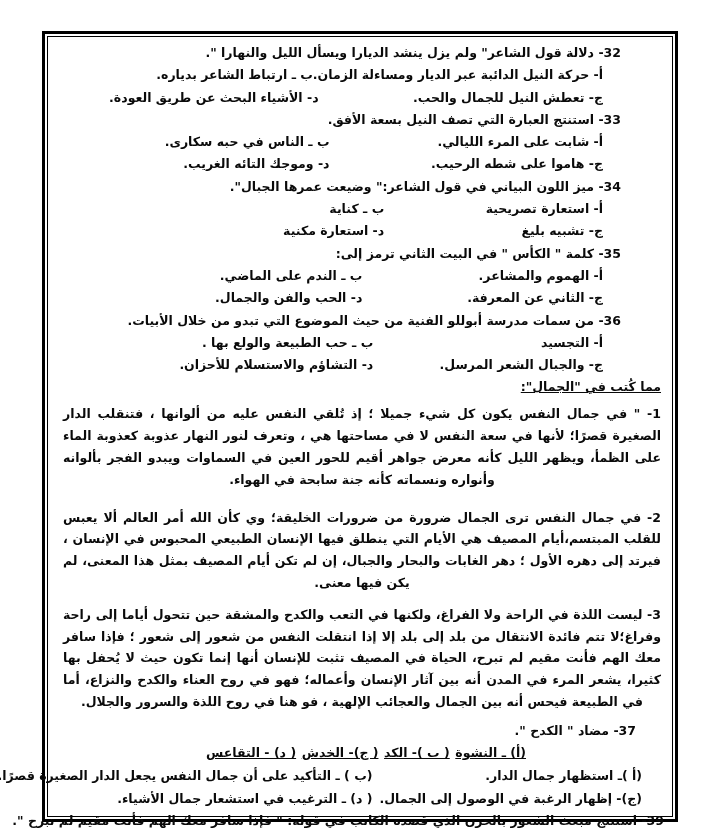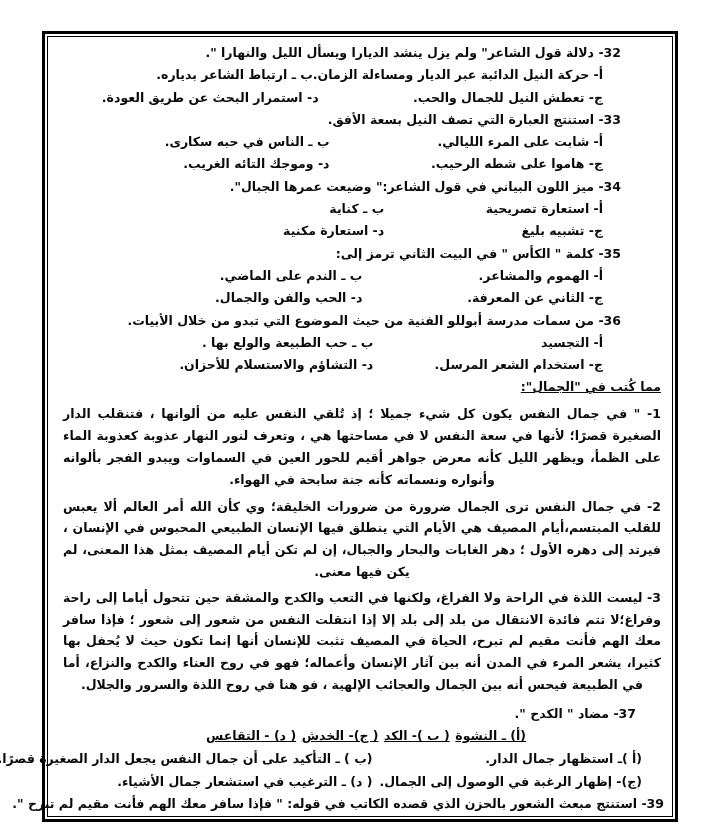--- a/index.html
+++ b/index.html
@@ -27,22 +27,22 @@
   .b38 .oa{flex-basis:38%;}
   .b46 .oa{flex-basis:46%;}
   .ob{flex:1 1 auto;}
   .heading{margin:3px 11px 0 0;font-size:12.5px;}
   .heading span{text-decoration:underline;}
   .para{
     margin:0;padding:0 11px 0 15px;font-size:12.5px;line-height:21.8px;
     text-align:justify;text-align-last:center;
   }
   .p1{margin-top:9px;}
-  .p2{margin-top:5px;}
-  .p3{margin-top:4px;}
+  .p2{margin-top:16px;}
+  .p3{margin-top:10px;}
   .secB{font-size:12.5px;line-height:22.6px;padding:7px 8px 0 8px;}
   .q37h{padding-right:28px;}
   .q37opts{
     display:flex;justify-content:space-between;
     padding-right:138px;padding-left:150px;
   }
   .q37opts span{white-space:nowrap;text-decoration:underline;}
   .orow2{display:flex;padding-right:22px;}
   .orow2 span{white-space:nowrap;}
   .orow2 .oa{flex:0 0 46%;}
@@ -56,21 +56,21 @@
     <div class="secA">
 
       <div>
         <div class="qh">32- دلالة قول الشاعر" ولم يزل ينشد الديارا ويسأل الليل والنهارا ".</div>
         <div class="orow">
           <span class="oa">أ-   حركة النيل الدائبة عبر الديار ومساءلة الزمان.</span>
           <span class="ob">ب ـ  ارتباط الشاعر بدياره.</span>
         </div>
         <div class="orow">
           <span class="oa">ج- تعطش النيل للجمال والحب.</span>
-          <span class="ob">د- استمرار البحث عن طريق العودة.</span>
+          <span class="ob">د- الأشياء البحث عن طريق العودة.</span>
         </div>
       </div>
 
       <div>
         <div class="qh">33- استنتج العبارة التي تصف النيل بسعة الأفق.</div>
         <div class="orow b50">
           <span class="oa">أ-   شابت على المرء الليالي.</span>
           <span class="ob">ب ـ الناس في حبه سكارى.</span>
         </div>
         <div class="orow b50">
@@ -103,21 +103,21 @@
         </div>
       </div>
 
       <div>
         <div class="qh">36- من سمات مدرسة أبوللو الفنية من حيث الموضوع التي تبدو من خلال الأبيات.</div>
         <div class="orow b42">
           <span class="oa">أ-   التجسيد</span>
           <span class="ob">ب ـ  حب الطبيعة والولع بها .</span>
         </div>
         <div class="orow b42">
-          <span class="oa">ج- استخدام الشعر المرسل.</span>
+          <span class="oa">ج- والجبال الشعر المرسل.</span>
           <span class="ob">د- التشاؤم والاستسلام للأحزان.</span>
         </div>
       </div>
 
     </div>
 
     <div class="heading">
       <span>مما كُتب في "الجمال":</span>
     </div>
 

